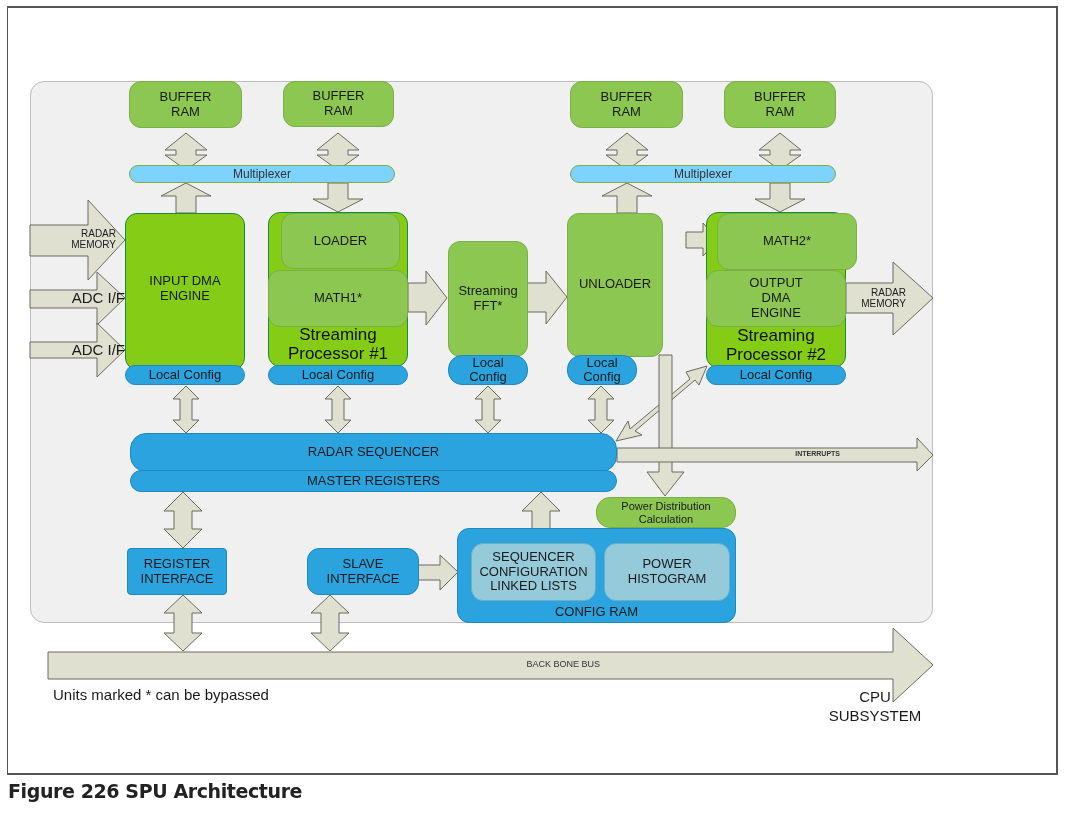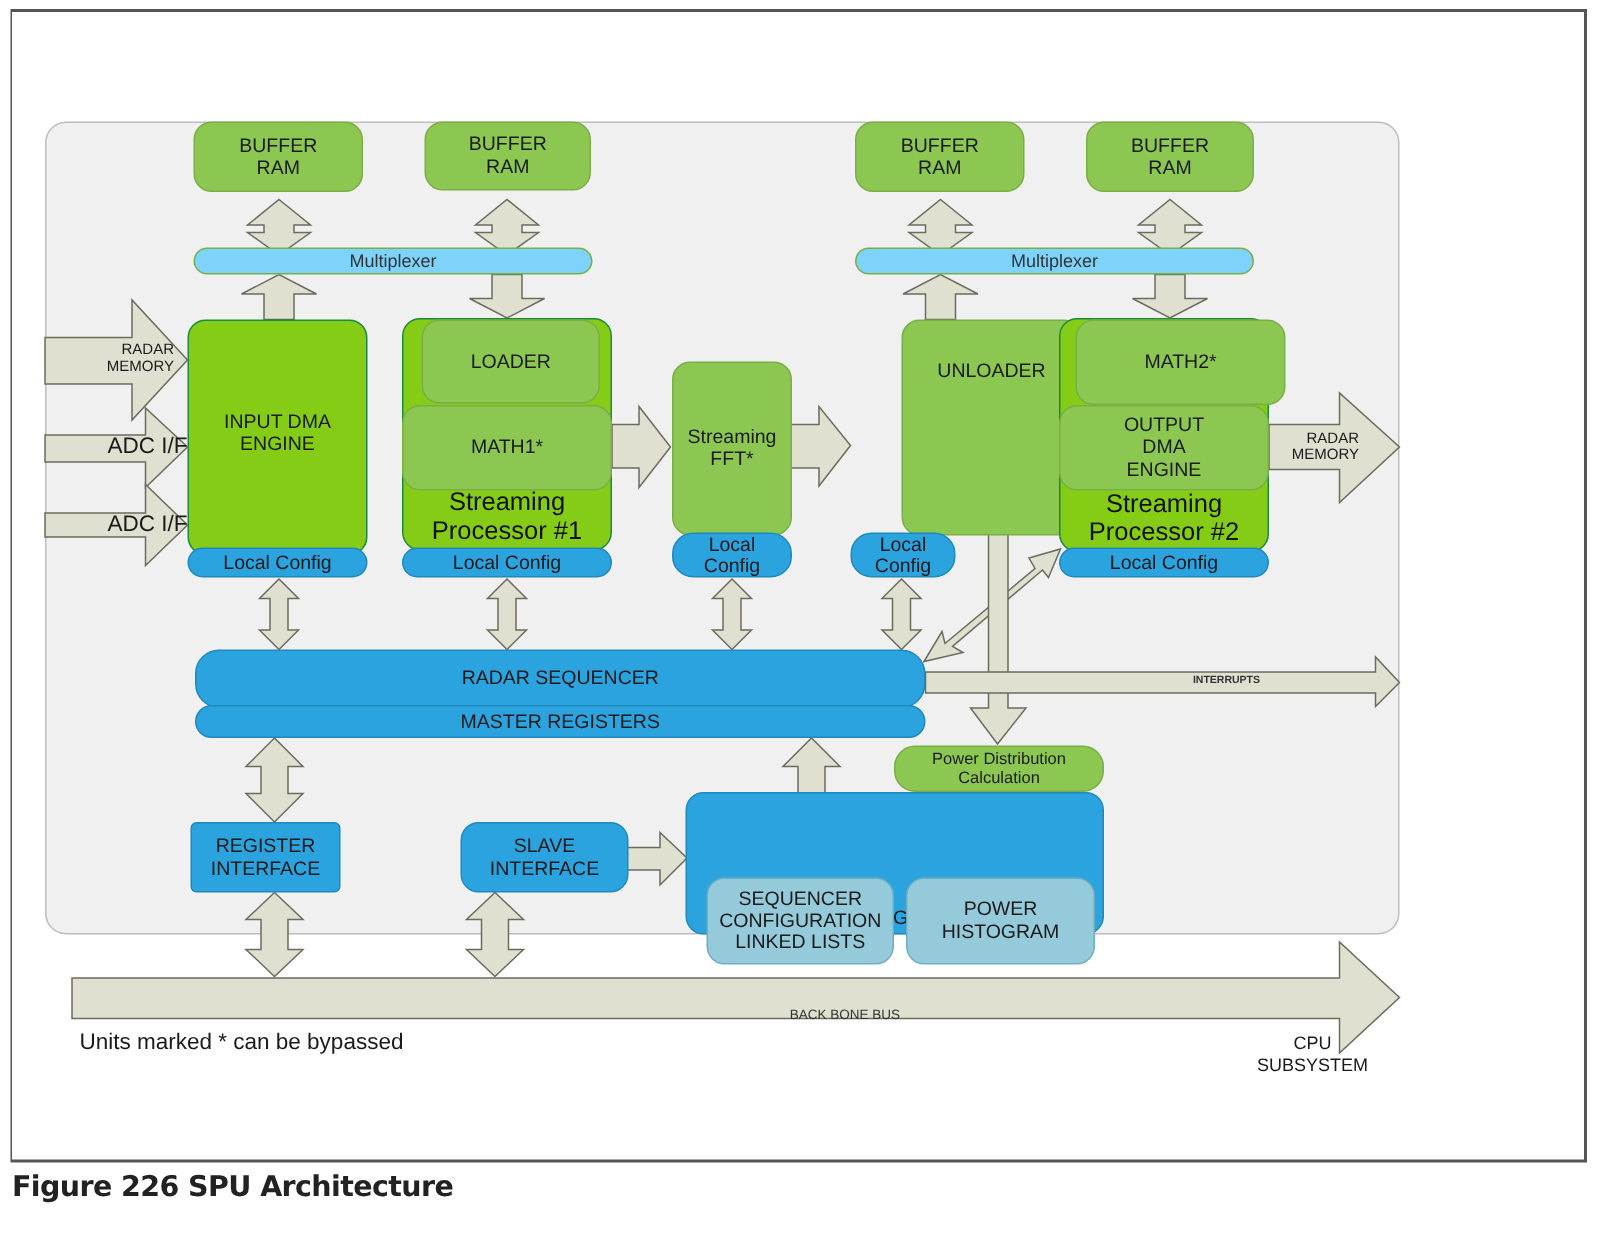--- a/index.html
+++ b/index.html
@@ -3,32 +3,32 @@
 <meta charset="utf-8">
 <style>
   html, body { margin: 0; padding: 0; background: #ffffff; }
   body { width: 1080px; height: 822px; position: relative; overflow: hidden; font-family: "Liberation Sans", sans-serif; color: #1a1a1a; }
   .frame { position: absolute; left: 7px; top: 6px; width: 1051px; height: 769px; border: 1px solid #555; border-top-width: 2px; border-right-width: 2px; border-bottom-width: 2px; box-sizing: border-box; background: #fff; }
   .panel { position: absolute; left: 30px; top: 81px; width: 903px; height: 542px; background: #f0f0f0; border: 1px solid #bdbdbd; border-radius: 14px; box-sizing: border-box; }
   .box { position: absolute; box-sizing: border-box; display: flex; align-items: center; justify-content: center; text-align: center; line-height: 1.15; }
   .lg { background: #8cc751; border: 1px solid #7aae46; border-radius: 12px; }
   .dg { background: #84cc16; border: 1px solid #1b8a3f; border-radius: 12px; }
   .bl { background: #2aa3df; border: 1px solid #1f89bd; border-radius: 14px; }
-  .lb { background: #95cadb; border: 1px solid #6eaec4; border-radius: 12px; margin-top: 42px; }
+  .lb { background: #95cadb; border: 1px solid #6eaec4; border-radius: 12px; }
   .t13 { font-size: 13px; }
   .t12 { font-size: 11px; }
   .t11 { font-size: 11px; }
   .t15 { font-size: 15px; }
   .t17 { font-size: 17px; }
   .mux { position: absolute; box-sizing: border-box; background: #7dd3fc; border: 1px solid #7aae46; border-radius: 10px; height: 18px; font-size: 12px; display: flex; align-items: center; justify-content: center; color: #333; }
   svg.arrows { position: absolute; left: 0; top: 0; width: 1080px; height: 822px; pointer-events: none; }
   .arrowlabel { position: absolute; text-align: right; line-height: 1.1; }
   .caption { position: absolute; left: 8px; top: 780px; font-size: 19px; font-weight: bold; font-family: "DejaVu Sans", sans-serif; letter-spacing: -0.4px; color: #222; }
   .note { position: absolute; left: 53px; top: 686px; font-size: 15px; color: #1a1a1a; }
-  .cpu { position: absolute; left: 820px; top: 688px; width: 110px; text-align: center; font-size: 12px; line-height: 1.25; }
+  .cpu { position: absolute; left: 820px; top: 688px; width: 110px; text-align: center; font-size: 15px; line-height: 1.25; }
 </style>
 </head>
 <body>
 
 <div class="frame"></div>
 <div class="panel"></div>
 
 <svg class="arrows" viewBox="0 0 1080 822">
   <g fill="#dfe0d0" stroke="#6b6b5e" stroke-width="1">
 
@@ -111,21 +111,21 @@
 Processor #1</div>
 <div class="box lg t13" style="left:281px;top:213px;width:119px;height:56px;">LOADER</div>
 <div class="box lg t13" style="left:268px;top:270px;width:140px;height:57px;">MATH1*</div>
 <div class="box bl t13" style="left:268px;top:365px;width:140px;height:20px;">Local Config</div>
 
 <div class="box lg t13" style="left:448px;top:241px;width:80px;height:116px;white-space:pre-line;">Streaming
 FFT*</div>
 <div class="box bl t13" style="left:448px;top:355px;width:80px;height:30px;white-space:pre-line;line-height:1.05;">Local
 Config</div>
 
-<div class="box lg t13" style="left:567px;top:213px;width:120px;height:144px;align-items:flex-start;padding-top:26px;margin-left:34px;">UNLOADER</div>
+<div class="box lg t13" style="left:567px;top:213px;width:96px;height:144px;align-items:flex-start;padding-top:63px;">UNLOADER</div>
 <div class="box bl t13" style="left:567px;top:355px;width:70px;height:30px;white-space:pre-line;line-height:1.05;">Local
 Config</div>
 
 <div class="box dg t17" style="left:706px;top:212px;width:140px;height:156px;white-space:pre-line;align-items:flex-end;padding-bottom:2px;color:#111;">Streaming
 Processor #2</div>
 <div class="box lg t13" style="left:717px;top:213px;width:140px;height:57px;">MATH2*</div>
 <div class="box lg t13" style="left:706px;top:270px;width:140px;height:57px;white-space:pre-line;">OUTPUT
 DMA
 ENGINE</div>
 <div class="box bl t13" style="left:706px;top:365px;width:140px;height:20px;">Local Config</div>
@@ -149,18 +149,18 @@
 CONFIGURATION
 LINKED LISTS</div>
 <div class="box lb t13" style="left:604px;top:543px;width:126px;height:58px;white-space:pre-line;">POWER
 HISTOGRAM</div>
 
 <div class="box bl t13" style="left:127px;top:548px;width:100px;height:47px;white-space:pre-line;border-radius:4px;">REGISTER
 INTERFACE</div>
 <div class="box bl t13" style="left:267px;top:548px;width:112px;height:47px;white-space:pre-line;border-radius:12px;margin-left:40px;">SLAVE
 INTERFACE</div>
 
-<div class="arrowlabel" style="left:400px;top:660px;width:200px;font-size:9px;color:#333;margin-top:12px;">BACK BONE BUS</div>
+<div class="arrowlabel" style="left:400px;top:660px;width:200px;font-size:9px;color:#333;">BACK BONE BUS</div>
 <div class="cpu" style="white-space:pre-line;">CPU
 SUBSYSTEM</div>
 
 <div class="note">Units marked * can be bypassed</div>
 <div class="caption">Figure 226  SPU Architecture</div>
 
 </body></html>

